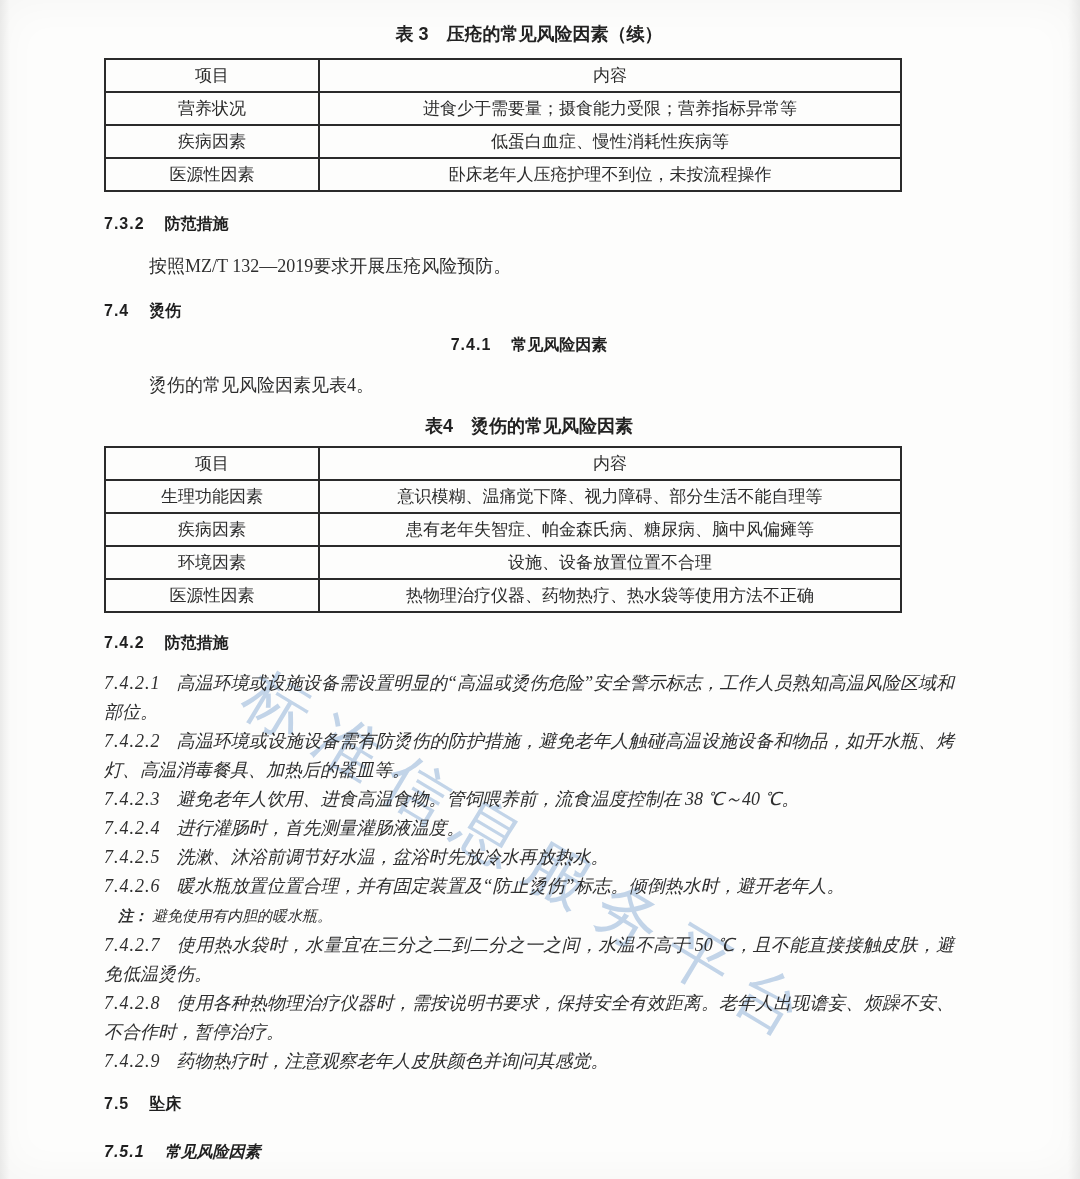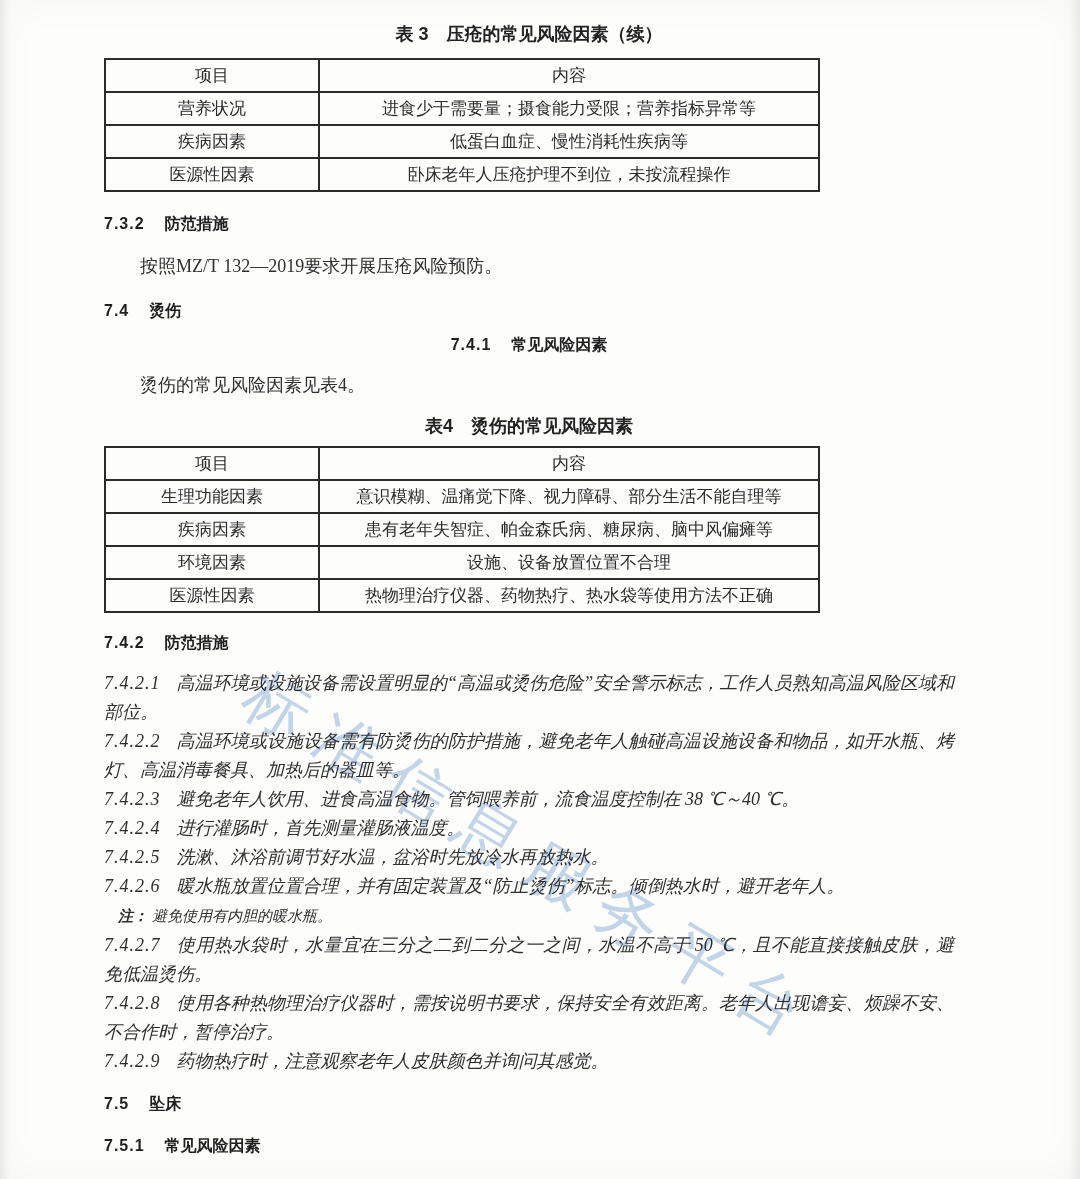--- a/index.html
+++ b/index.html
@@ -28,21 +28,21 @@
   .content { position:absolute; left:104px; top:12px; width:850px; }
 
   .tbl-title {
     margin:10px 0 0 0; text-align:center;
     font-family:"Liberation Sans", sans-serif;
     font-weight:700; font-size:18px; line-height:24px; color:#222;
   }
   .tbl-title.t4 { margin-top:14px; }
 
   table.doc-table {
-    width:716px; margin-top:12px;
+    width:798px; margin-top:12px;
     border-collapse:collapse; table-layout:fixed;
     font-size:17px; color:#2b2b2b;
   }
   table.doc-table.t4 { margin-top:8px; }
   table.doc-table col.c1 { width:214px; }
   table.doc-table th, table.doc-table td {
     border:2px solid #2b2b2b; padding:2px 14px;
     height:27px; vertical-align:middle;
     overflow:hidden; white-space:nowrap;
   }
@@ -52,24 +52,24 @@
   .h {
     margin:0; font-family:"Liberation Sans", sans-serif;
     font-weight:700; font-size:16px; line-height:24px; color:#1f1f1f;
   }
   .h .num { margin-right:20px; letter-spacing:1px; }
   .h732 { margin-top:20px; }
   .h74  { margin-top:18px; }
   .h741 { margin-top:10px;text-align:center; }
   .h742 { margin-top:18px; }
   .h75  { margin-top:16px; }
-  .h751 { margin-top:18px; }
+  .h751 { margin-top:24px;font-style:italic; }
 
   .p-indent {
-    margin:0; text-indent:2em;
+    margin:9px; text-indent:2em;
     font-size:18px; line-height:29px; text-align:justify;
   }
   .p732 { margin-top:16px; }
   .p741 { margin-top:14px; }
 
   .clauses { margin-top:14px;font-style:italic; }
   .clause {
     margin:0; font-size:18px; line-height:29px; text-align:justify;
   }
   .clause .num { margin-right:16px; letter-spacing:1px; white-space:nowrap; }

